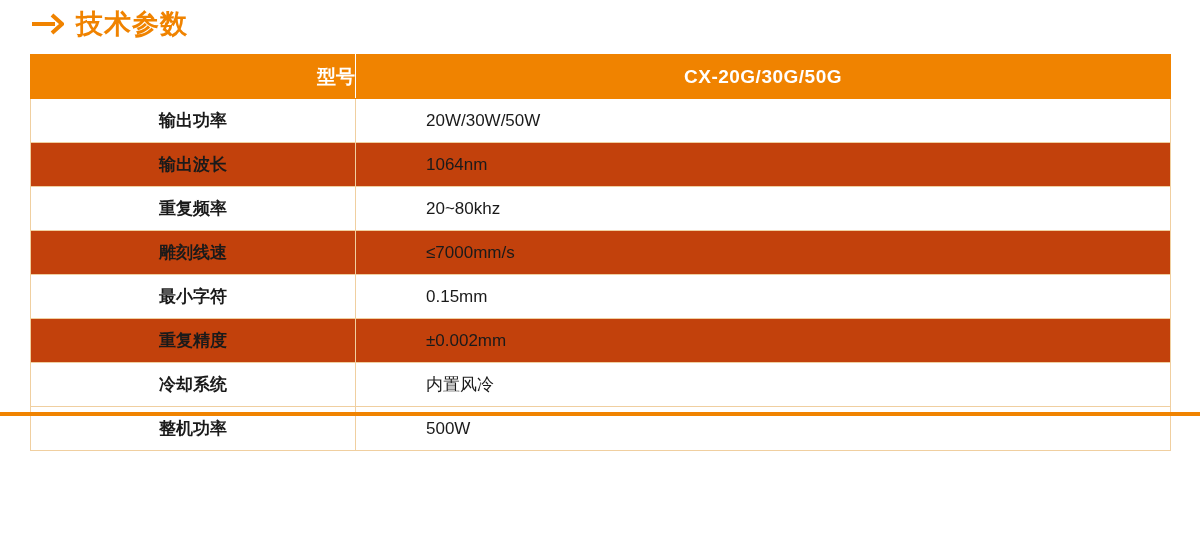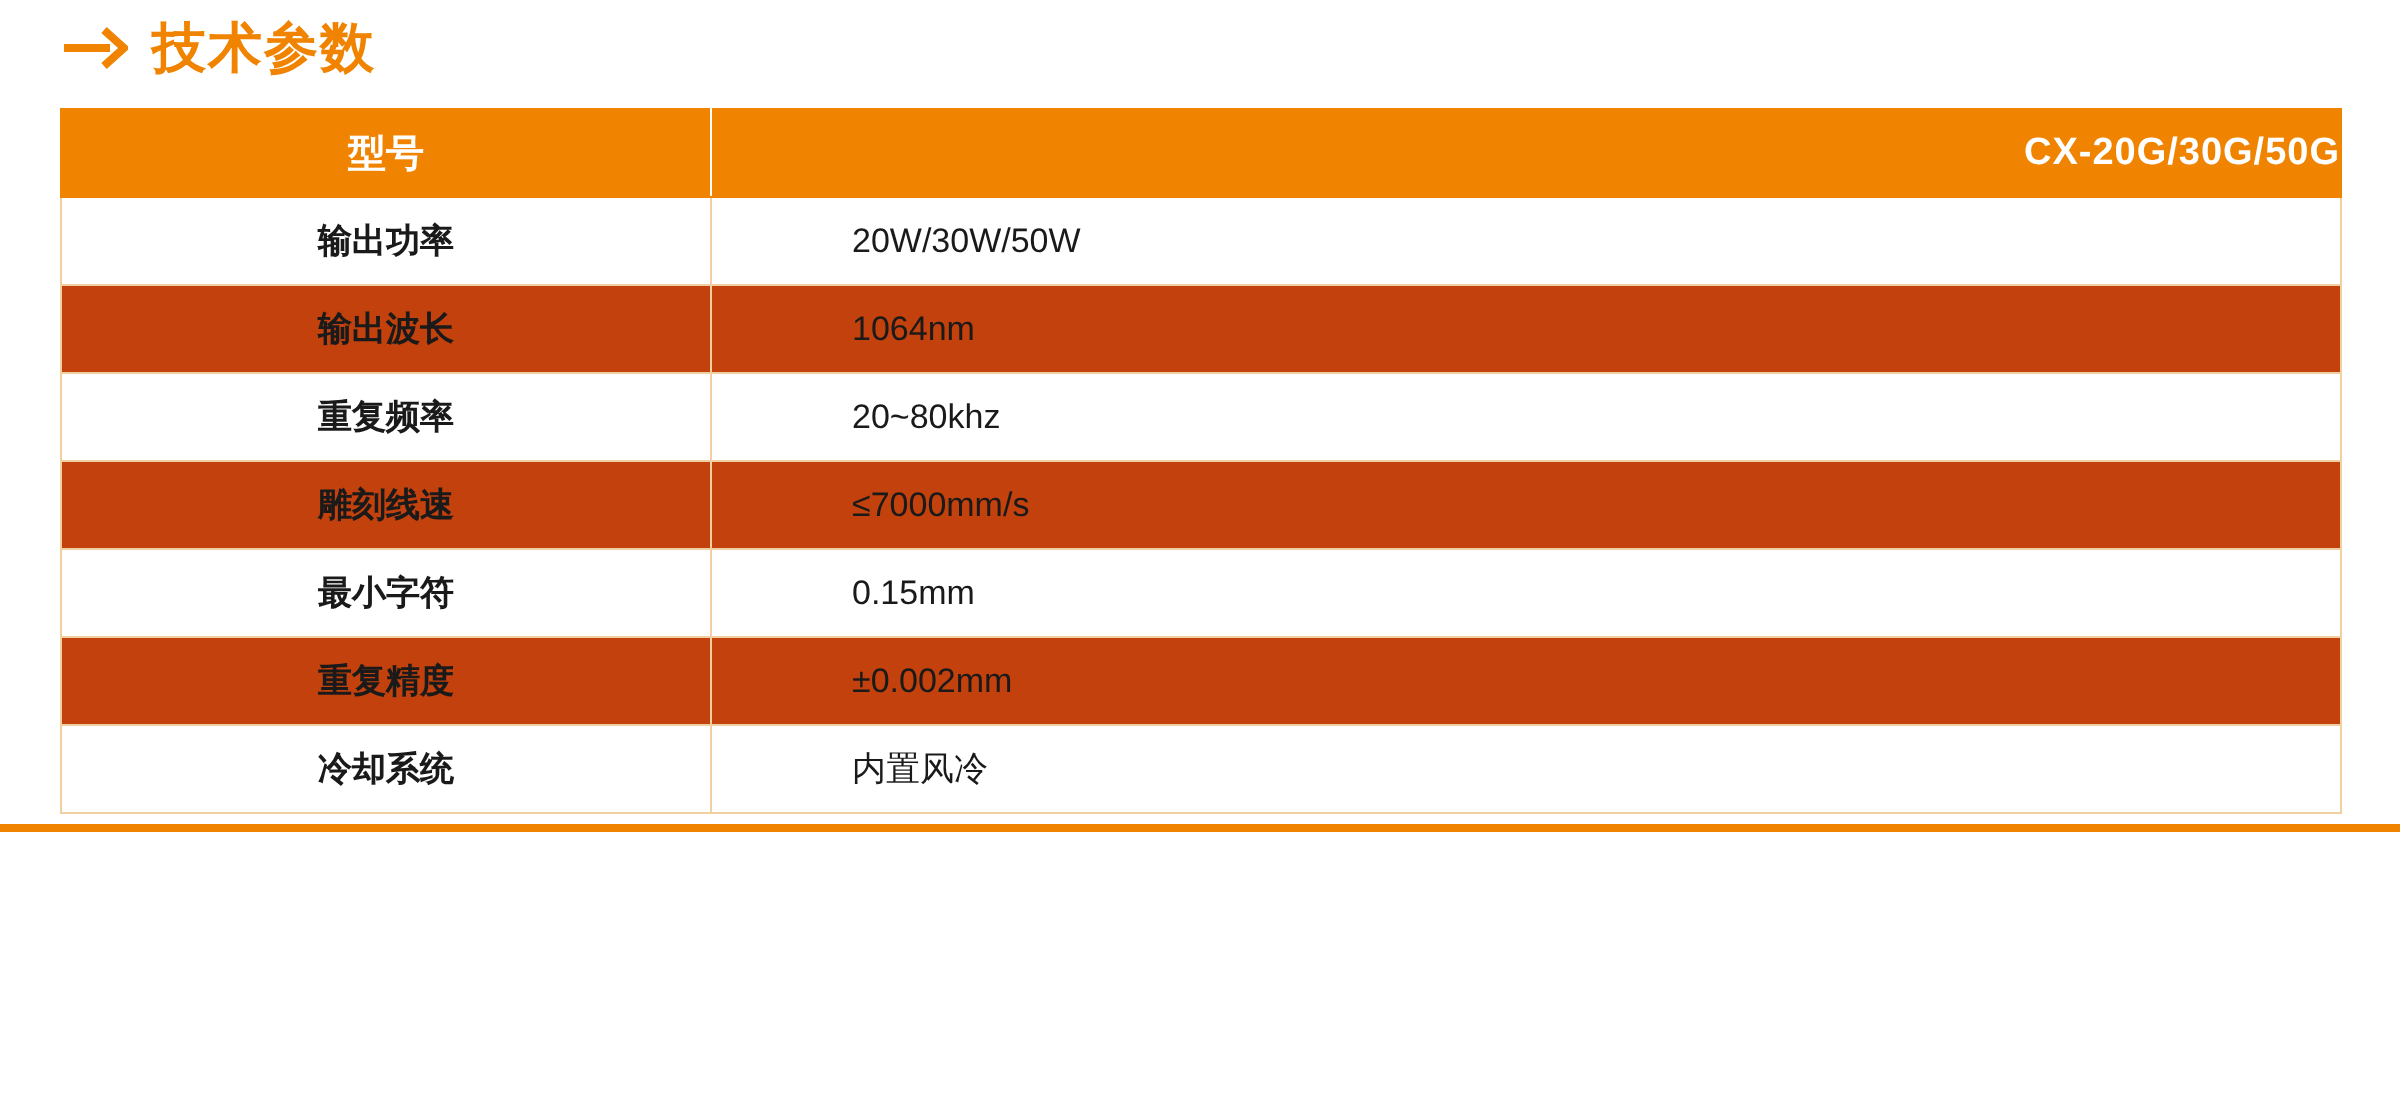--- a/index.html
+++ b/index.html
@@ -70,25 +70,25 @@
   table.spec-table thead th {
     background: #f08300;
     color: #ffffff;
     font-size: 19px;
     font-weight: bold;
     height: 43px;
     border: 1px solid #f08300;
     padding: 0;
   }
   table.spec-table thead th.head-left {
-    text-align: center;
+    text-align: right;
     border-right: 1px solid #ffffff;
   }
   table.spec-table thead th.head-right {
-    text-align: right;
+    text-align: center;
     letter-spacing: 0.5px;
   }
   table.spec-table tbody td {
     height: 43px;
     font-size: 17px;
     border: 1px solid #f0cfa0;
     padding: 0;
     color: #1a1a1a;
   }
   table.spec-table tbody td.label {
@@ -166,18 +166,22 @@
           <td class="value">0.15mm</td>
         </tr>
         <tr class="even">
           <td class="label">重复精度</td>
           <td class="value">±0.002mm</td>
         </tr>
         <tr class="odd">
           <td class="label">冷却系统</td>
           <td class="value">内置风冷</td>
         </tr>
+        <tr class="odd">
+          <td class="label">整机功率</td>
+          <td class="value">500W</td>
+        </tr>
       </tbody>
     </table>
   </div>
 
   <div class="bottom-rule"></div>
 </div>
 
 </body></html>

